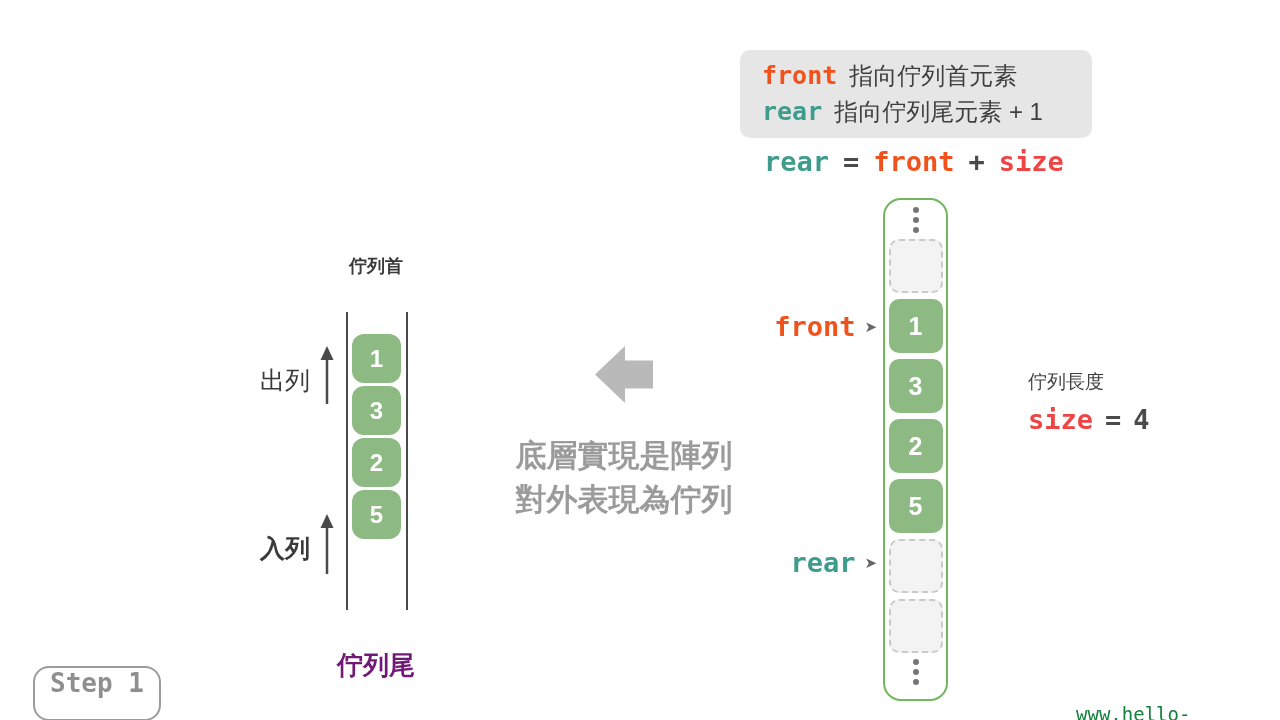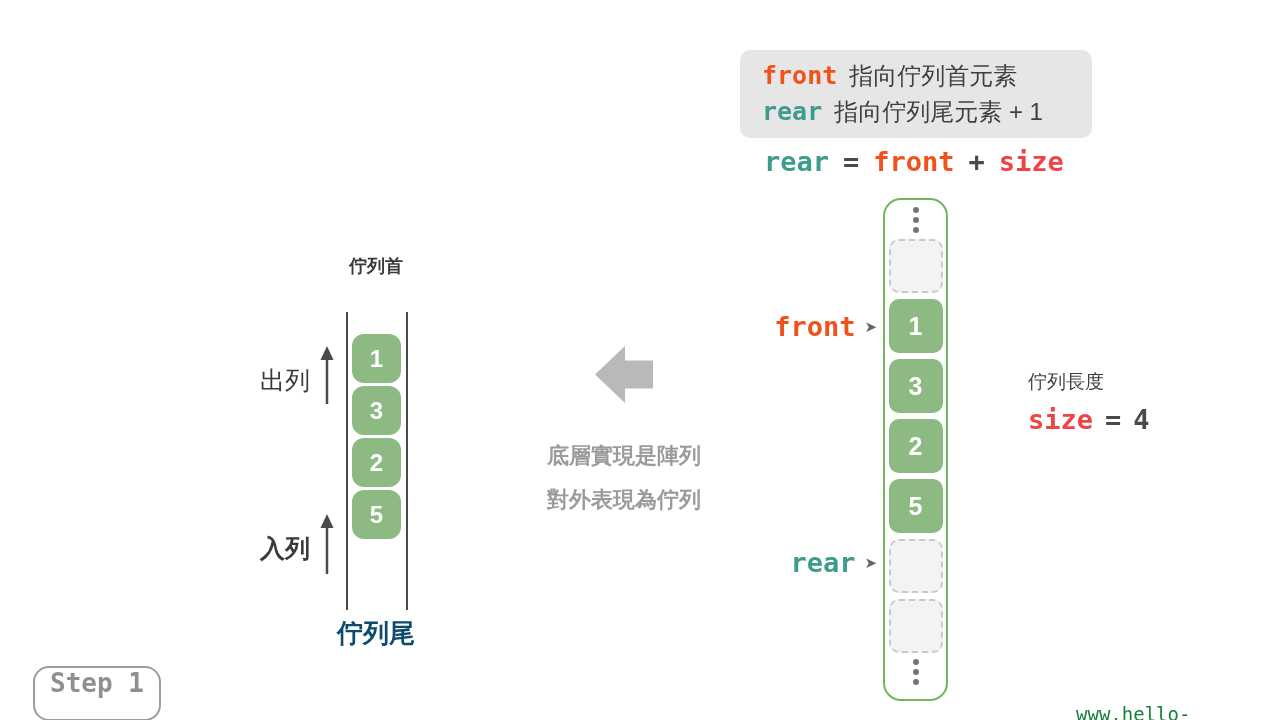--- a/index.html
+++ b/index.html
@@ -77,32 +77,32 @@
   .q-line { position: absolute; width: 1.5px; background: #4a4a4a; top: 284px; height: 298px; }
   .q-line-left  { left: 346px; }
   .q-line-right { left: 406px; }
   .q-cells { position: absolute; left: 352px; top: 306px; width: 49px; display: flex; flex-direction: column; gap: 3px; }
   .q-cell {
     width: 49px; height: 49px; background: #8cba82; border-radius: 12px;
     display: flex; align-items: center; justify-content: center;
     font-size: 24px; font-weight: bold; color: #ffffff;
   }
   .q-head-label { position: absolute; left: 316px; top: 226px; width: 120px; text-align: center; font-size: 18px; font-weight: bold; color: #3a3a3a; }
-  .q-tail-label { position: absolute; left: 316px; top: 588px; width: 120px; text-align: center; font-size: 26px; font-weight: bold; color: #0c4a6e; }
+  .q-tail-label { position: absolute; left: 316px; top: 620px; width: 120px; text-align: center; font-size: 26px; font-weight: bold; color: #701a75; }
   .dequeue-label { position: absolute; left: 260px; top: 336px; font-size: 25px; font-weight: normal; color: #3a3a3a; }
   .enqueue-label { position: absolute; left: 260px; top: 504px; font-size: 25px; font-weight: bold; color: #3a3a3a; }
   .flow-arrow { position: absolute; }
   .flow-arrow-dequeue { left: 317px; top: 318px; }
   .flow-arrow-enqueue { left: 317px; top: 486px; }
 
   
   .block-arrow { position: absolute; left: 595px; top: 318px; }
   .middle-text {
     position: absolute; left: 504px; top: 406px; width: 240px;
-    text-align: center; font-size: 22px; font-weight: bold; color: #9b9b9b; line-height: 44px;
+    text-align: center; font-size: 31px; font-weight: bold; color: #9b9b9b; line-height: 44px;
   }
 
   
   .step-box {
     position: absolute; left: 33px; top: 638px; width: 128px; height: 55px;
     border: 2px solid #9c9c9c; border-radius: 16px; background: #ffffff;
     display: flex; align-items: flex-start; justify-content: center;
     font-size: 26px; color: #8f8f8f;
   }
 

